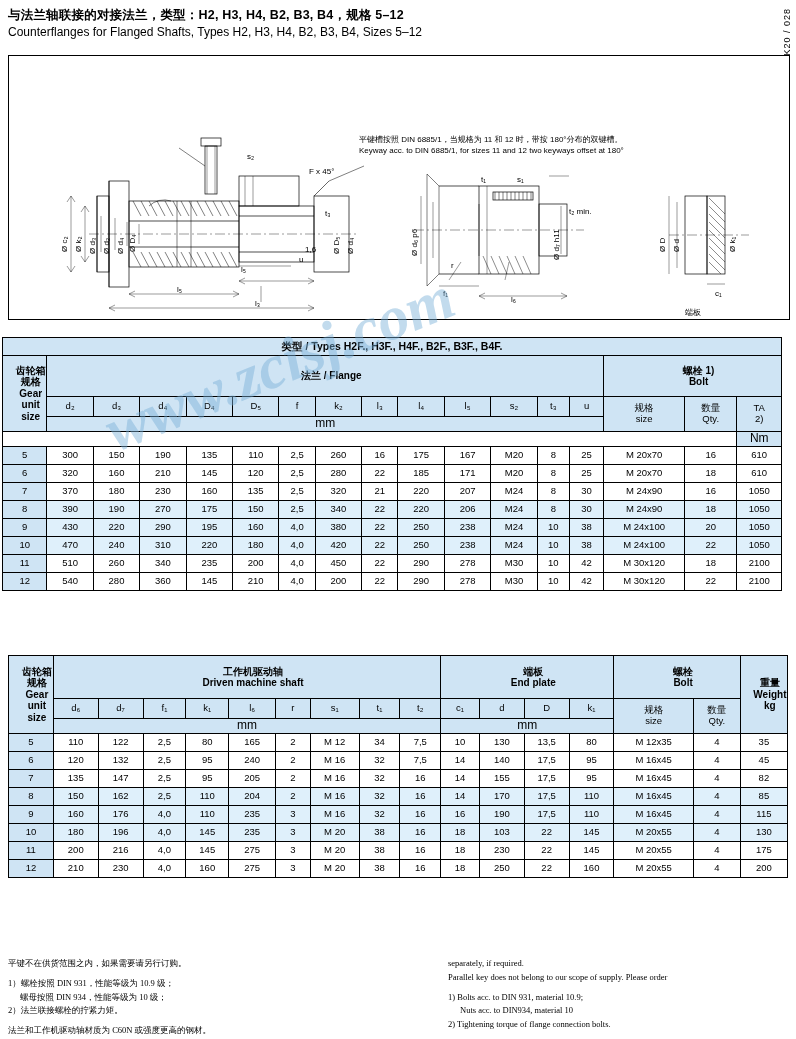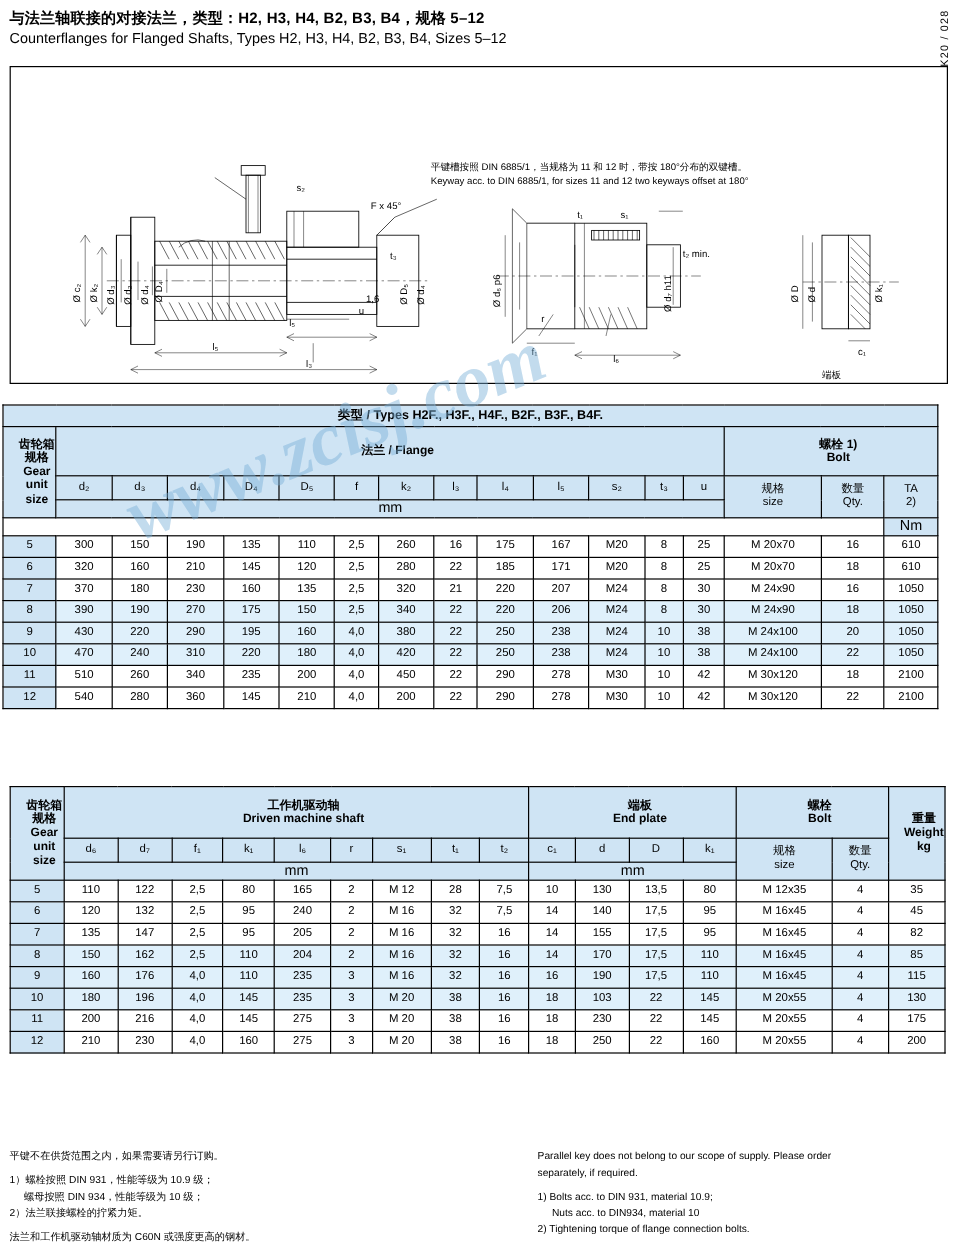--- a/index.html
+++ b/index.html
@@ -75,21 +75,21 @@
     white-space:nowrap;
     pointer-events:none;
     font-family:"Liberation Serif", serif;
   }
 
   
   .notes{position:absolute;top:957px;left:8px;width:780px;font-size:8.5px;line-height:1.5;}
   .notes .col{position:absolute;top:0;}
   .notes .cn{left:0;width:380px;}
   .notes .en{left:440px;width:345px;}
-  .notes p{margin:0 0 1px 0;}
+  .notes p{margin:0 0 1px 0;font-family:Liberation Serif, serif;}
   .notes .indent{padding-left:12px;}
   .notes .gap{margin-top:7px;}
 </style>
 </head>
 <body>
 
 <div class="page">
 
   <div class="header">
     <div class="cn">与法兰轴联接的对接法兰，类型：H2, H3, H4, B2, B3, B4，规格 5–12</div>
@@ -595,21 +595,21 @@
     <tbody id="t2body">
         <tr class="datarow white">
           <td class="sizecell">5</td>
           <td>110</td>
           <td>122</td>
           <td>2,5</td>
           <td>80</td>
           <td>165</td>
           <td>2</td>
           <td>M 12</td>
-          <td>28</td>
+          <td>34</td>
           <td>7,5</td>
           <td>10</td>
           <td>130</td>
           <td>13,5</td>
           <td>80</td>
           <td>M 12x35</td>
           <td>4</td>
           <td>35</td>
         </tr>
         <tr class="datarow white">
@@ -752,22 +752,22 @@
 
   <div class="notes">
     <div class="col cn">
       <p>平键不在供货范围之内，如果需要请另行订购。</p>
       <p class="gap">1）螺栓按照 DIN 931，性能等级为 10.9 级；</p>
       <p class="indent">螺母按照 DIN 934，性能等级为 10 级；</p>
       <p>2）法兰联接螺栓的拧紧力矩。</p>
       <p class="gap">法兰和工作机驱动轴材质为 C60N 或强度更高的钢材。</p>
     </div>
     <div class="col en">
+      <p>separately, if required.</p>
       <p>Parallel key does not belong to our scope of supply. Please order</p>
-      <p>separately, if required.</p>
       <p class="gap">1)  Bolts acc. to DIN 931, material 10.9;</p>
       <p class="indent">Nuts acc. to DIN934, material 10</p>
       <p>2)  Tightening torque of flange connection bolts.</p>
       <p class="gap">Material of flanges and driven machine shafts: C60N or higher strength.</p>
     </div>
   </div>
 
 </div>
 
 </body></html>

